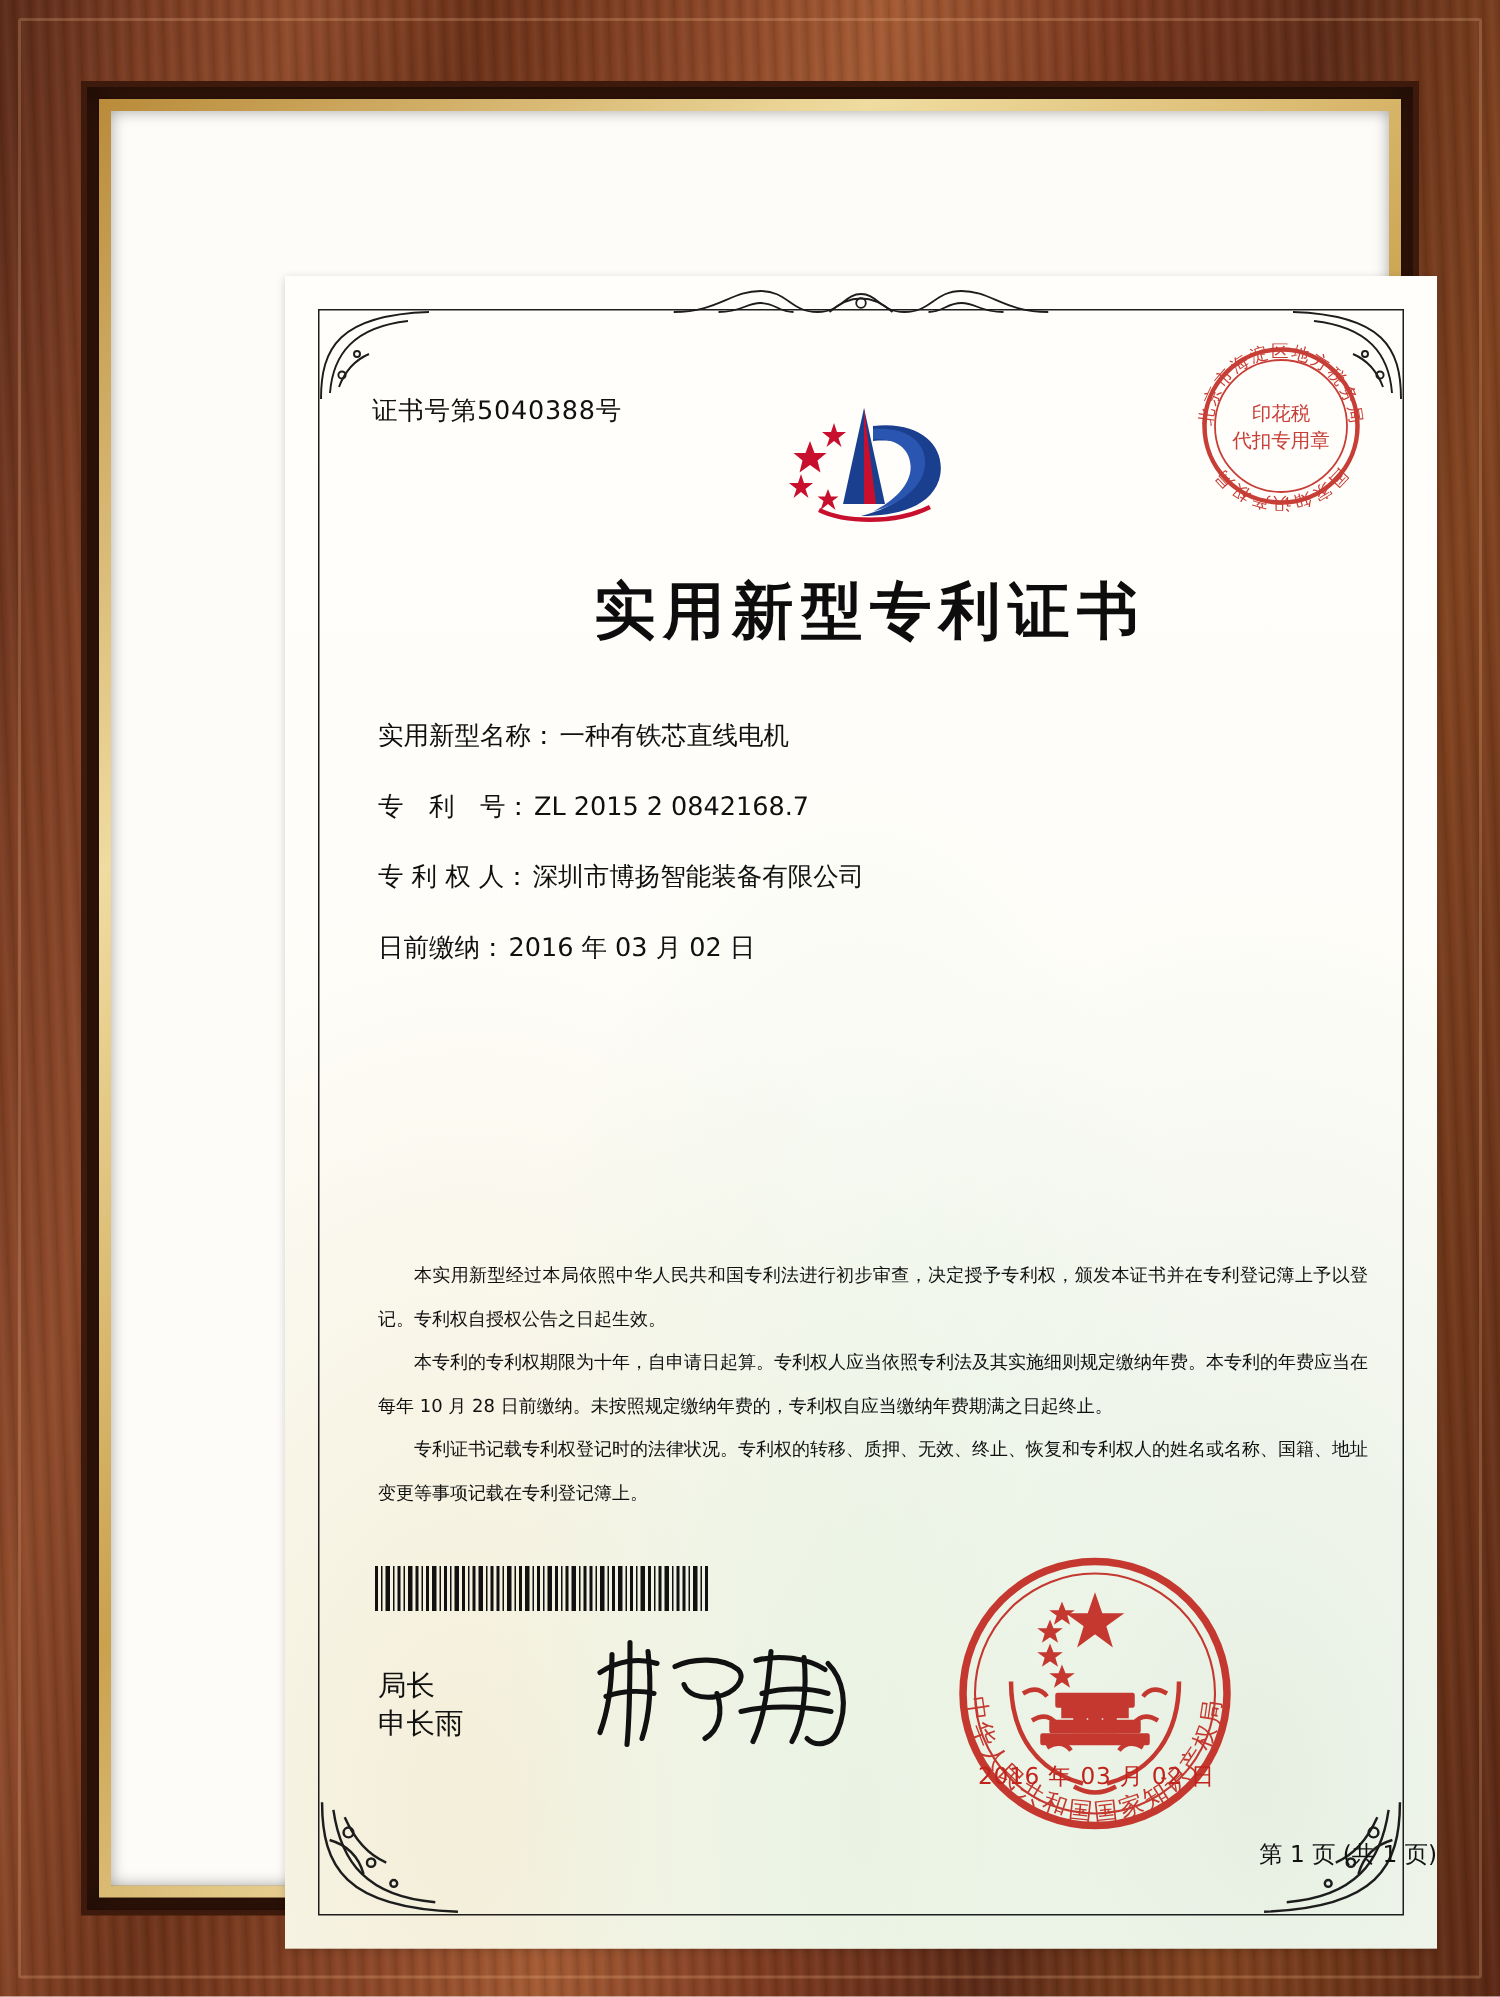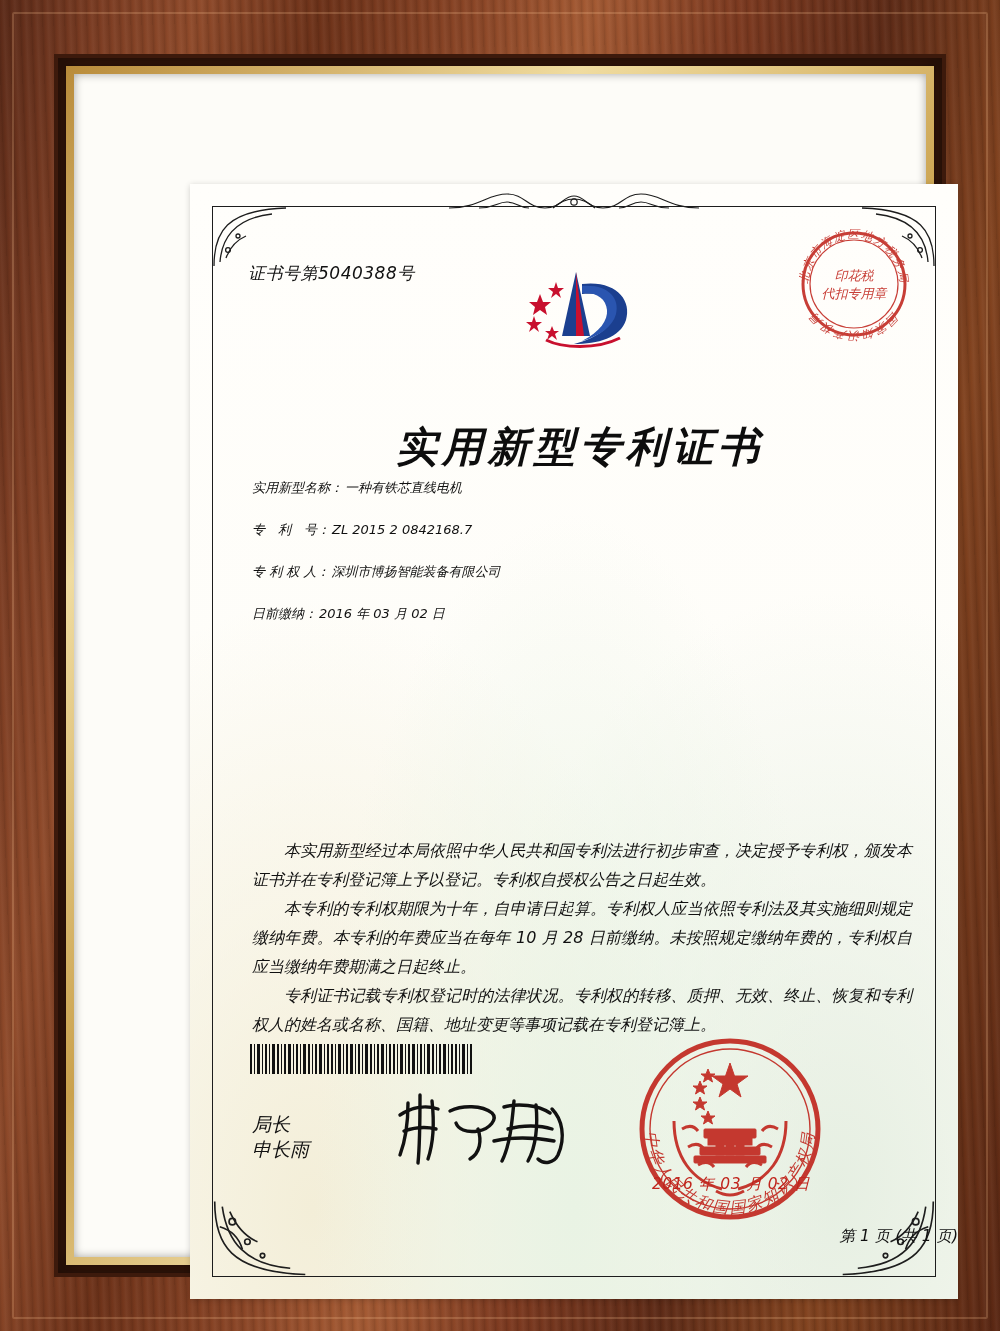--- a/index.html
+++ b/index.html
@@ -66,21 +66,20 @@
     position: absolute;
     left: 116px; top: 110px;
     width: 768px; height: 1115px;
     background:
       radial-gradient(ellipse at 50% 92%, #e9f3e4 0%, rgba(253,252,246,0) 48%),
       radial-gradient(ellipse at 16% 92%, #f3eed8 0%, rgba(253,252,246,0) 42%),
       radial-gradient(ellipse at 84% 90%, #e6efe2 0%, rgba(253,252,246,0) 42%),
       linear-gradient(#fffefb, #fdfcf6);
     box-shadow: 0 1px 6px rgba(0,0,0,.18);
     overflow: hidden;
-    font-style: italic;
   }
 
   
   .deco-border {
     position: absolute;
     left: 22px; top: 22px;
     width: 724px; height: 1071px;
     border: 1.6px solid #1d1d1d;
     box-sizing: border-box;
   }
@@ -122,52 +121,51 @@
   .title {
     position: absolute;
     left: 12px; right: 0;
     top: 196px;
     text-align: center;
     font-size: 41px;
     font-weight: 700;
     letter-spacing: 5px;
     color: #0d0d0d;
     font-family: "DejaVu Sans", "Liberation Sans", sans-serif;
-    margin-top: 40px;
   }
 
   
   .fields {
     position: absolute;
     left: 62px;
     top: 296px;
     width: 660px;
   }
   .field-row {
     display: flex;
     align-items: baseline;
     margin-bottom: 25px;
-    font-size: 13px;
+    font-size: 17px;
     color: #101010;
     line-height: 1.3;
   }
   .field-label {
     white-space: pre;
   }
   .field-value {
     margin-left: 2px;
   }
 
   
   .body-text {
     position: absolute;
     left: 62px;
     top: 652px;
     width: 660px;
-    font-size: 16px;
+    font-size: 12px;
     line-height: 29px;
     color: #101010;
     text-align: justify;
   }
   .body-text p {
     margin: 0 0 0 0;
     text-indent: 2em;
   }
 
   

